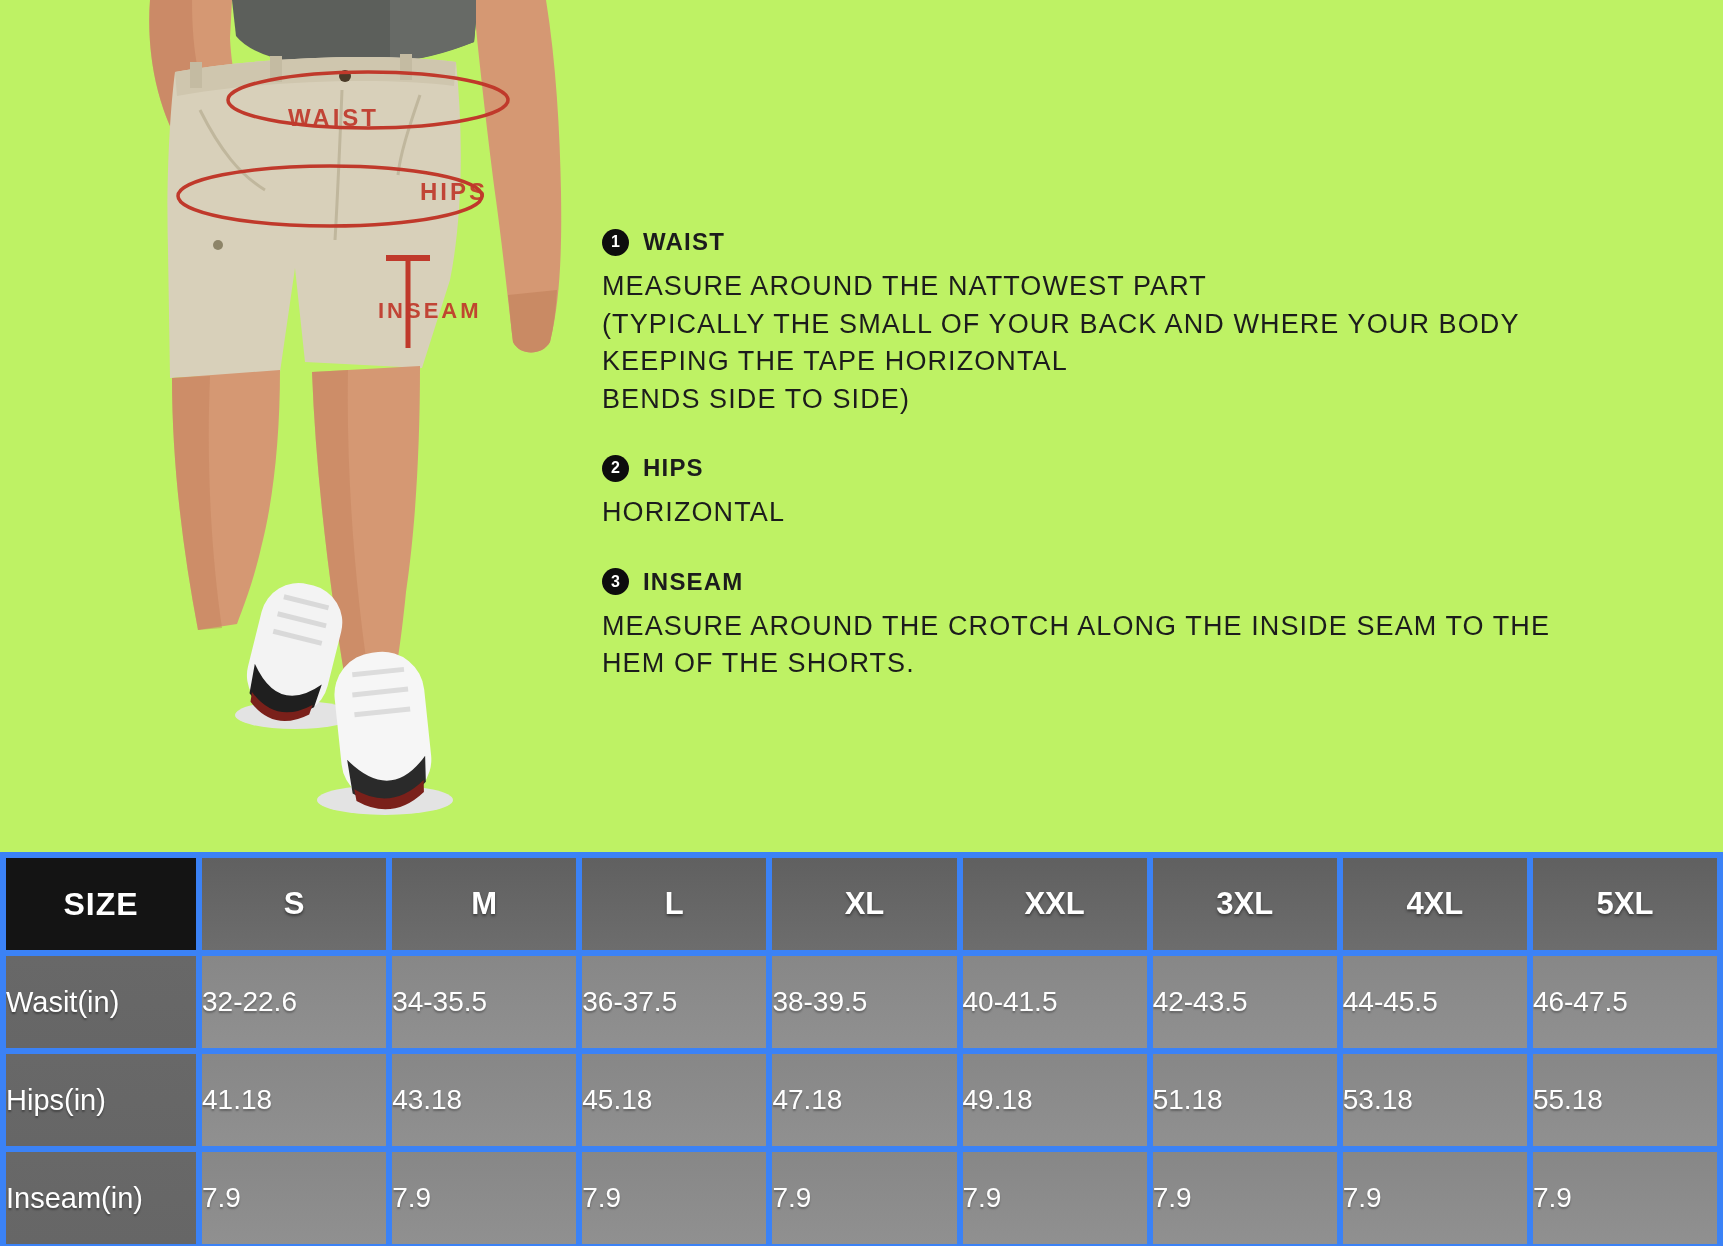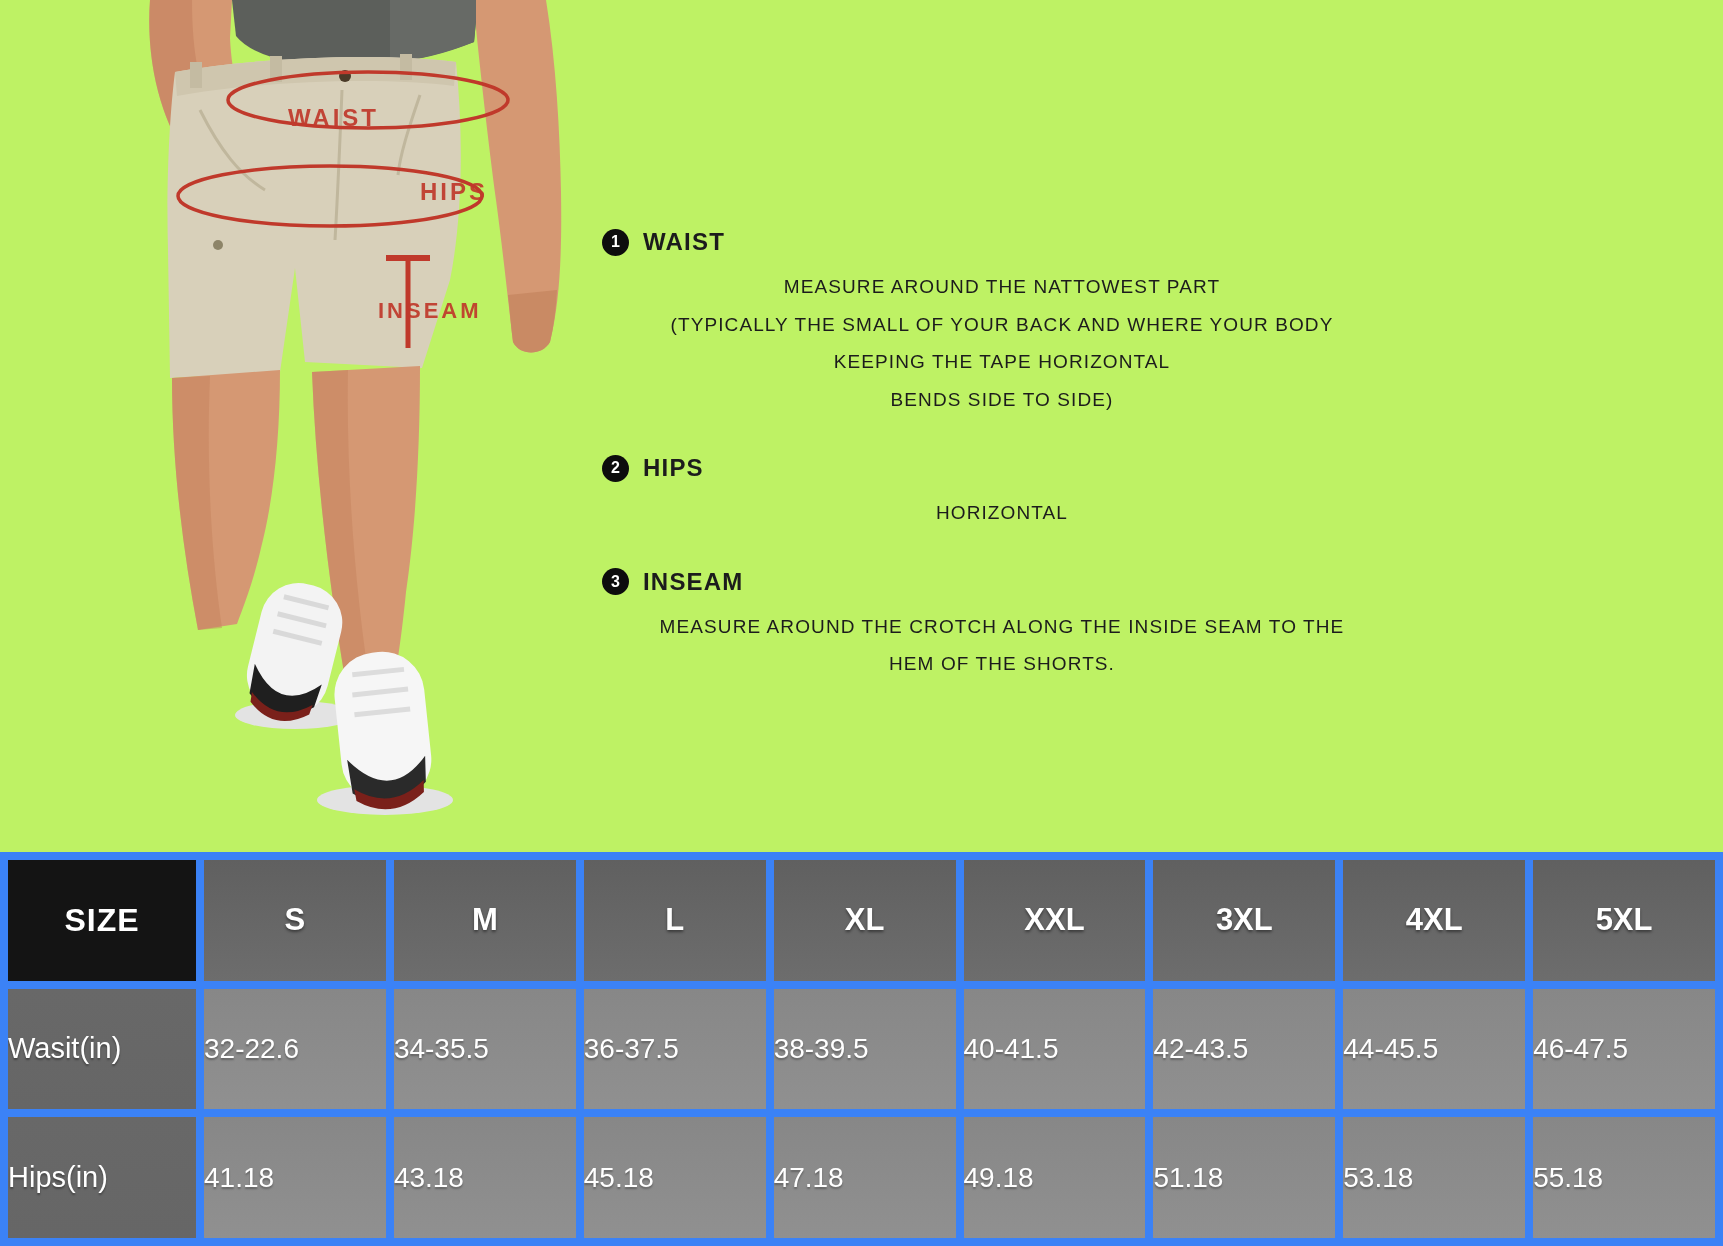--- a/index.html
+++ b/index.html
@@ -25,29 +25,29 @@
   
   #instructions { position:absolute; left:602px; top:228px; width:800px; color:#1c1c1c; }
   .instr-section { margin-bottom:36px; }
   .instr-head { display:flex; align-items:center; margin-bottom:12px; }
   .num-badge {
     width:27px; height:27px; border-radius:50%; background:#0d0d0d; color:#fff;
     display:inline-flex; align-items:center; justify-content:center;
     font-size:16px; font-weight:bold; margin-right:14px; flex:0 0 auto;
   }
   .instr-title { font-size:24px; font-weight:bold; letter-spacing:1.2px; }
-  .instr-line  { font-size:19px; letter-spacing:1.1px; line-height:37.5px; white-space:nowrap;text-align:center; }
+  .instr-line  { font-size:27px; letter-spacing:1.1px; line-height:37.5px; white-space:nowrap; }
 
   
   #size-table {
     position:absolute; left:0; top:852px; width:1723px; height:394px;
     border-collapse:collapse; table-layout:fixed;
   }
   #size-table th, #size-table td {
-    border:8px solid #3b82f6; vertical-align:middle;
+    border:6px solid #3b82f6; vertical-align:middle;
     color:#ffffff; height:98px; overflow:hidden;
   }
   .cell-size {
     background:#141414; font-size:32px; font-weight:bold; letter-spacing:1px;
   }
   .cell-colhead {
     background:linear-gradient(#606060,#6d6d6d); font-size:31px; font-weight:bold;
     text-shadow:0 2px 3px rgba(0,0,0,.45);
   }
   .cell-rowlabel {
@@ -196,16 +196,27 @@
         <td class="cell-rowlabel">Hips(in)</td>
         <td class="cell-value">41.18</td>
         <td class="cell-value">43.18</td>
         <td class="cell-value">45.18</td>
         <td class="cell-value">47.18</td>
         <td class="cell-value">49.18</td>
         <td class="cell-value">51.18</td>
         <td class="cell-value">53.18</td>
         <td class="cell-value">55.18</td>
       </tr>
+      <tr>
+        <td class="cell-rowlabel">Inseam(in)</td>
+        <td class="cell-value">7.9</td>
+        <td class="cell-value">7.9</td>
+        <td class="cell-value">7.9</td>
+        <td class="cell-value">7.9</td>
+        <td class="cell-value">7.9</td>
+        <td class="cell-value">7.9</td>
+        <td class="cell-value">7.9</td>
+        <td class="cell-value">7.9</td>
+      </tr>
     </tbody>
   </table>
 
 </div>
 
 </body></html>

